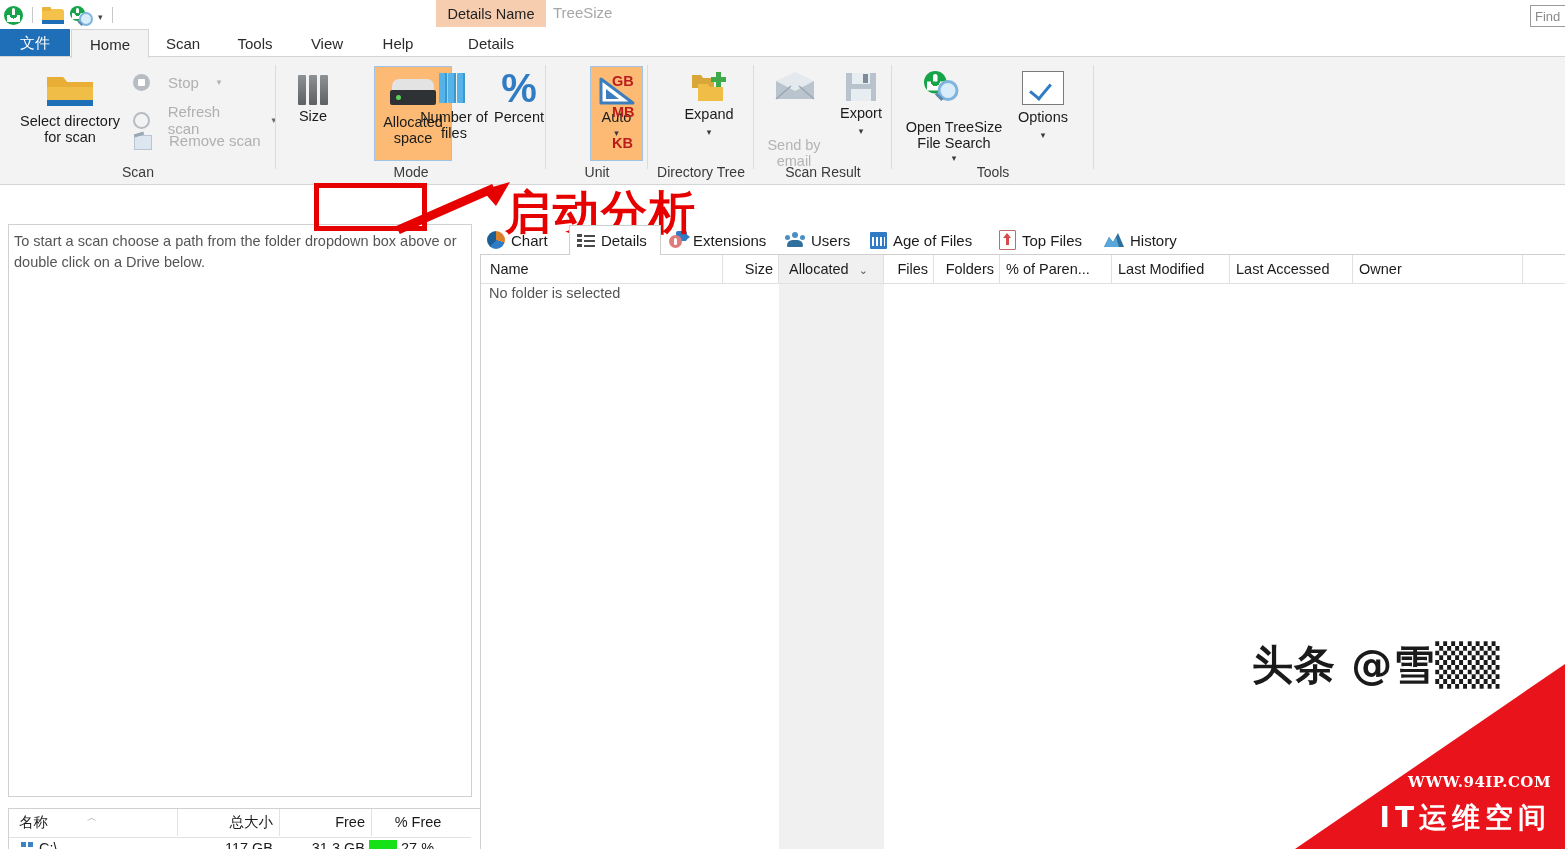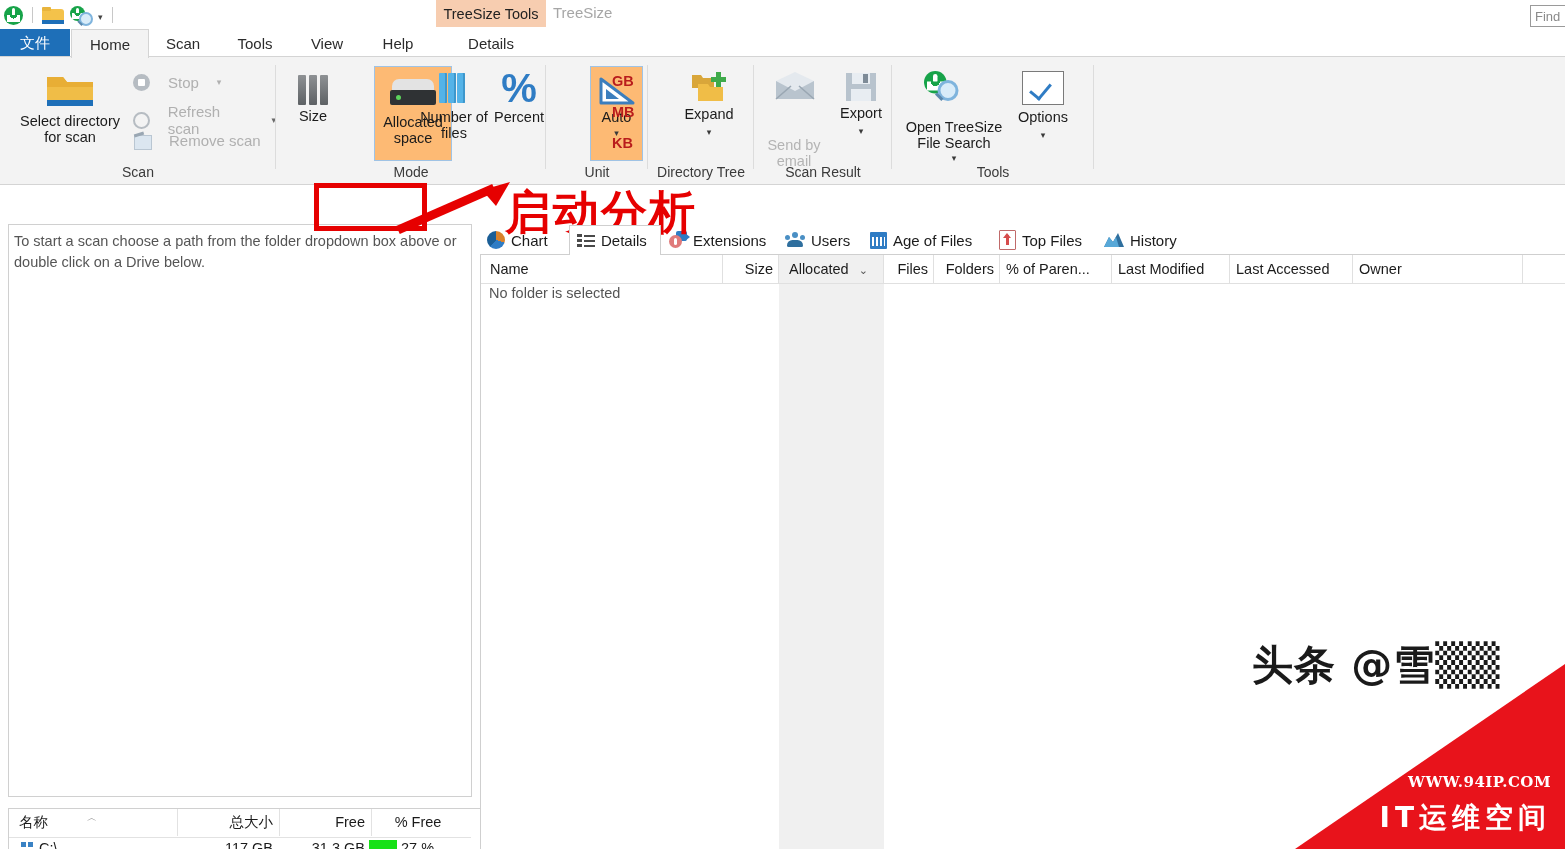--- a/index.html
+++ b/index.html
@@ -180,21 +180,21 @@
           <u></u>
         </span>
       <span class="search-ico">
         <span class="c"></span>
           <span class="g"></span>
           <span class="h"></span>
       </span>
       <span class="qat-caret">▾</span>
       <span class="sep"></span>
     </div>
-    <div class="ctx-tabhdr">TreeSize Tools</div>
+    <div class="ctx-tabhdr">Details Name</div>
     <div class="app-title">TreeSize</div>
     <div class="find-box">Find</div>
   </div>
 
   <div class="tabstrip">
     <div class="tab file" style="left:0;width:70px;">文件</div>
     <div class="tab sel" style="left:71px;width:76px;">Home</div>
     <div class="tab" style="left:147px;width:72px;">Scan</div>
     <div class="tab" style="left:219px;width:72px;">Tools</div>
     <div class="tab" style="left:291px;width:72px;">View</div>

